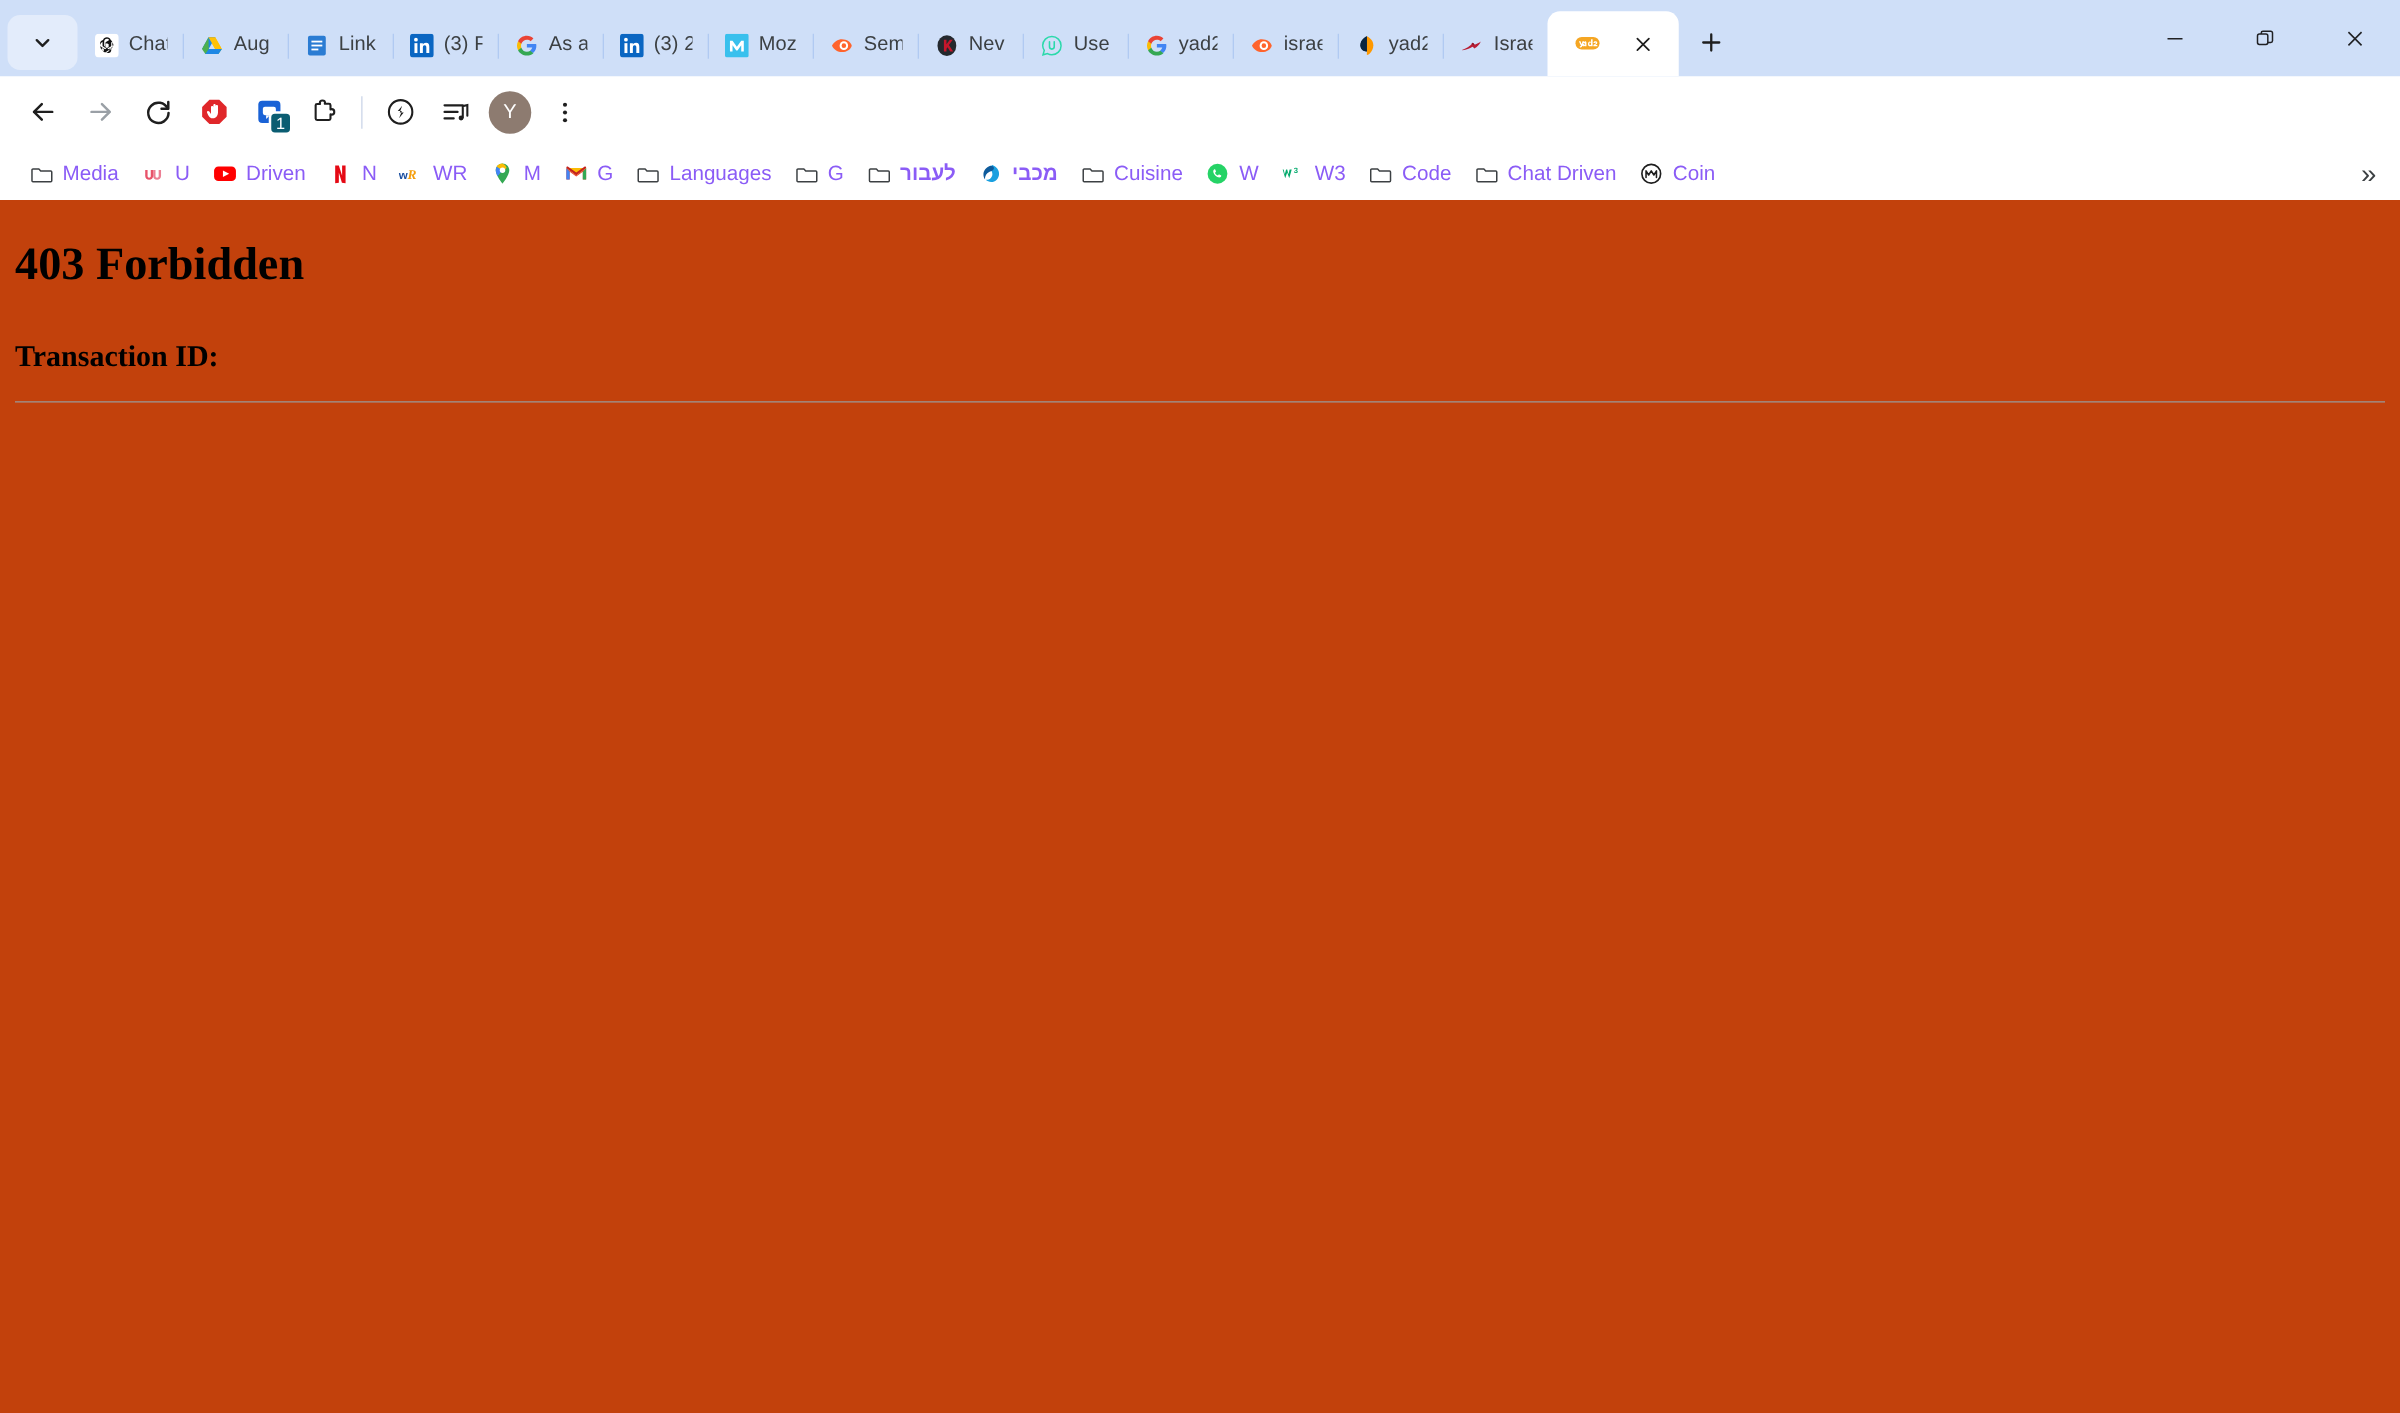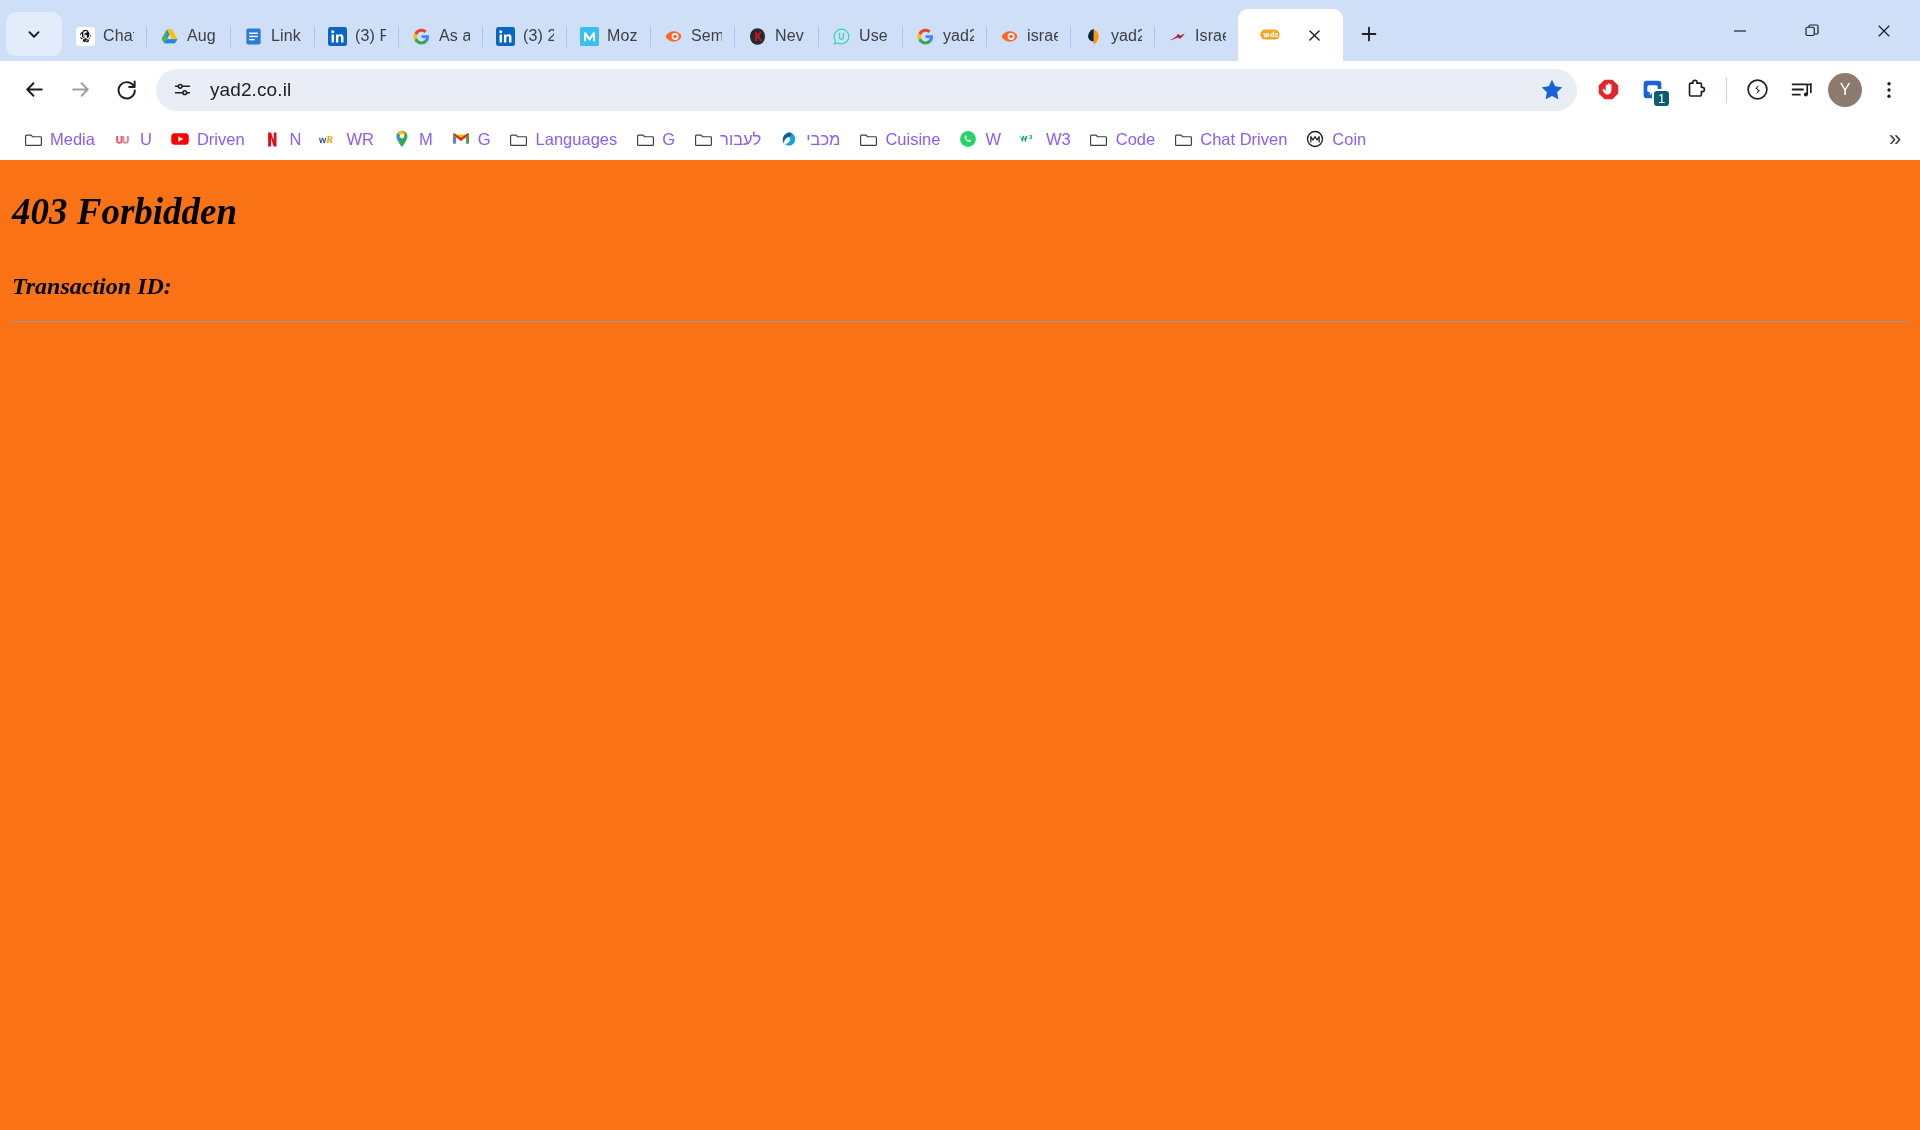--- a/index.html
+++ b/index.html
@@ -187,29 +187,28 @@
     flex: none;
   }
   .bm .bm-ico { width: 20px; height: 20px; display:flex;align-items:center;justify-content:center; flex:none; }
   .bm-overflow {
     margin-left: auto;
     width: 34px; height: 34px;
     display:flex;align-items:center;justify-content:center;
     cursor: pointer; flex:none;
     font-size: 22px; color: #3c4043;
   }
-  .bm-rtl { direction: rtl; }
+  .bm-rtl { direction: rtl; font-weight: bold; }
 
   
   .viewport {
     flex: 1;
-    background: #f97316;
+    background: #c2410c;
     overflow: hidden;
     padding: 0;
-    font-style: italic;
   }
   .page {
     font-family: "Liberation Serif", "DejaVu Serif", serif;
     color: #000;
     padding: 8px 0 0 12px;
   }
   .page h1 {
     font-size: 37px;
     font-weight: bold;
     margin: 24px 0 0 0;
@@ -472,35 +471,20 @@
           <path d="M5 12h14M13 6l6 6-6 6" fill="none" stroke="#9aa0a6" stroke-width="1.9" stroke-linecap="round" stroke-linejoin="round"></path>
         </svg>
     </div>
     <div class="navbtn">
       <svg viewBox="0 0 24 24" width="25" height="25">
           <path d="M19.3 9.5A7.8 7.8 0 1 0 20 12.9" fill="none" stroke="#1f1f1f" stroke-width="1.9" stroke-linecap="round"></path>
           <path d="M19.8 4.4v5.2h-5.2" fill="none" stroke="#1f1f1f" stroke-width="1.9" stroke-linecap="round" stroke-linejoin="round"></path>
         </svg>
     </div>
 
-    <div class="omnibox">
-      <span class="omni-icon">
-        <svg viewBox="0 0 24 24" width="21" height="21">
-          <path d="M4 8.4h3.2M11.6 8.4H20M4 15.6h8.4M16.8 15.6H20" stroke="#1f1f1f" stroke-width="1.7" stroke-linecap="round"></path>
-          <circle cx="9.4" cy="8.4" r="2.1" fill="none" stroke="#1f1f1f" stroke-width="1.7"></circle>
-          <circle cx="14.6" cy="15.6" r="2.1" fill="none" stroke="#1f1f1f" stroke-width="1.7"></circle>
-        </svg>
-      </span>
-      <span class="omni-url" title="Search Google or type a URL">yad2.co.il</span>
-      <span class="omni-star">
-        <svg viewBox="0 0 24 24" width="26" height="26">
-            <path d="M12 2.6l2.9 6 6.6.9-4.8 4.6 1.2 6.5L12 17.5 6.1 20.6l1.2-6.5L2.5 9.5l6.6-.9z" fill="#1a62d6"></path>
-          </svg>
-      </span>
-    </div>
 
     <div class="tbicon">
       <svg viewBox="0 0 24 24" width="25" height="25">
         <path d="M8.2 2.6h7.6l5.6 5.6v7.6l-5.6 5.6H8.2L2.6 15.8V8.2z" fill="#e0272a"></path>
         <path d="M9.4 13.6V8.3c0-.5.4-.9.9-.9s.9.4.9.9v3.3V6.8c0-.5.4-.9.9-.9s.9.4.9.9v4.8V7.7c0-.5.4-.9.9-.9s.9.4.9.9v4.2c0 3-1.4 5-3.9 5-1.8 0-2.9-.9-3.6-2.4l-.9-1.9c-.2-.5 0-1 .5-1.2.4-.2.9 0 1.2.4z" fill="#fff"></path>
       </svg>
     </div>
 
     <div class="tbicon">
       <svg viewBox="0 0 24 24" width="25" height="25">

